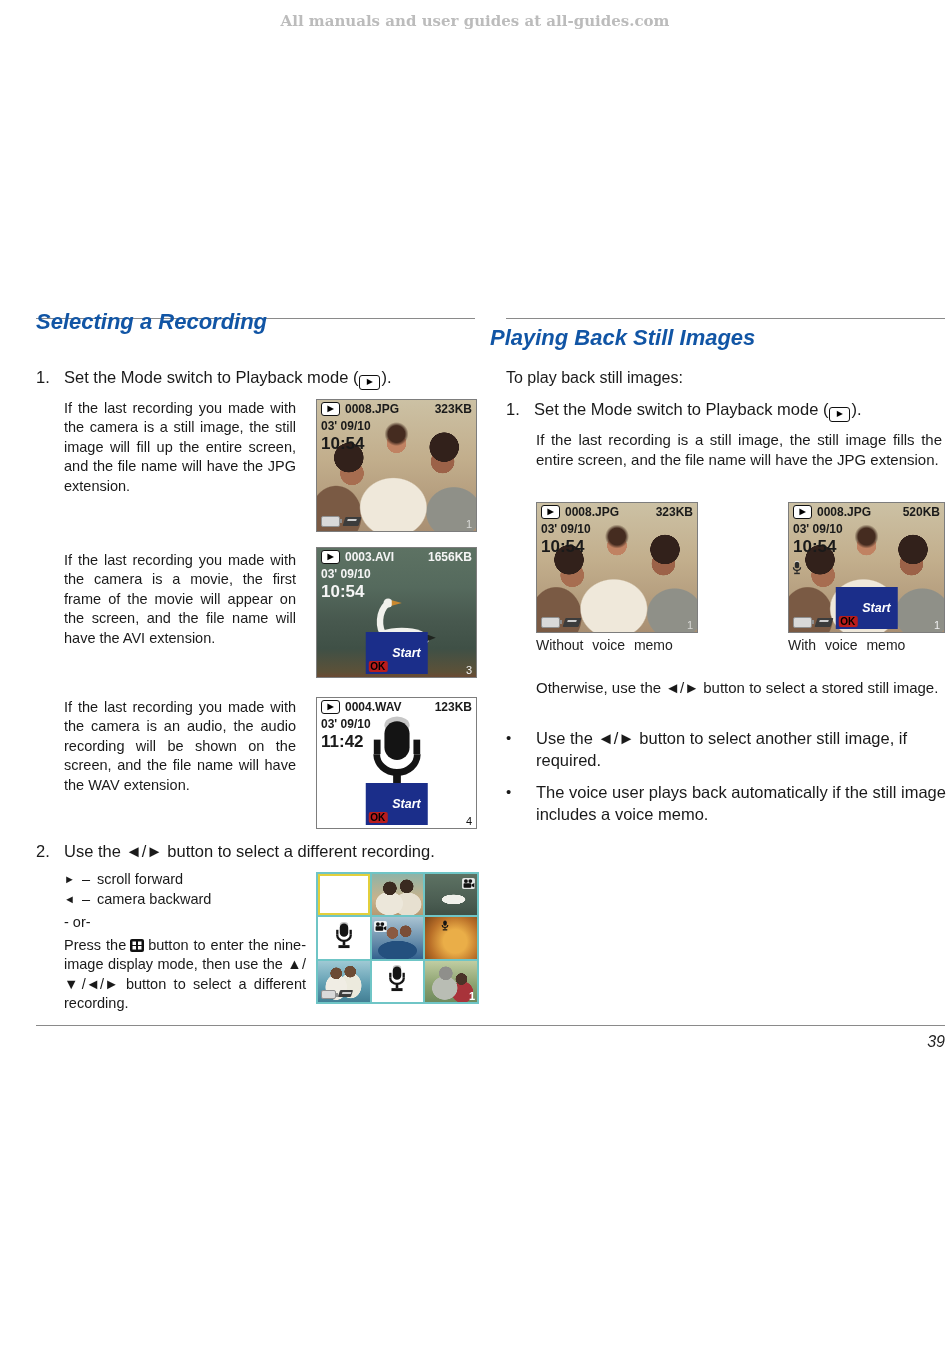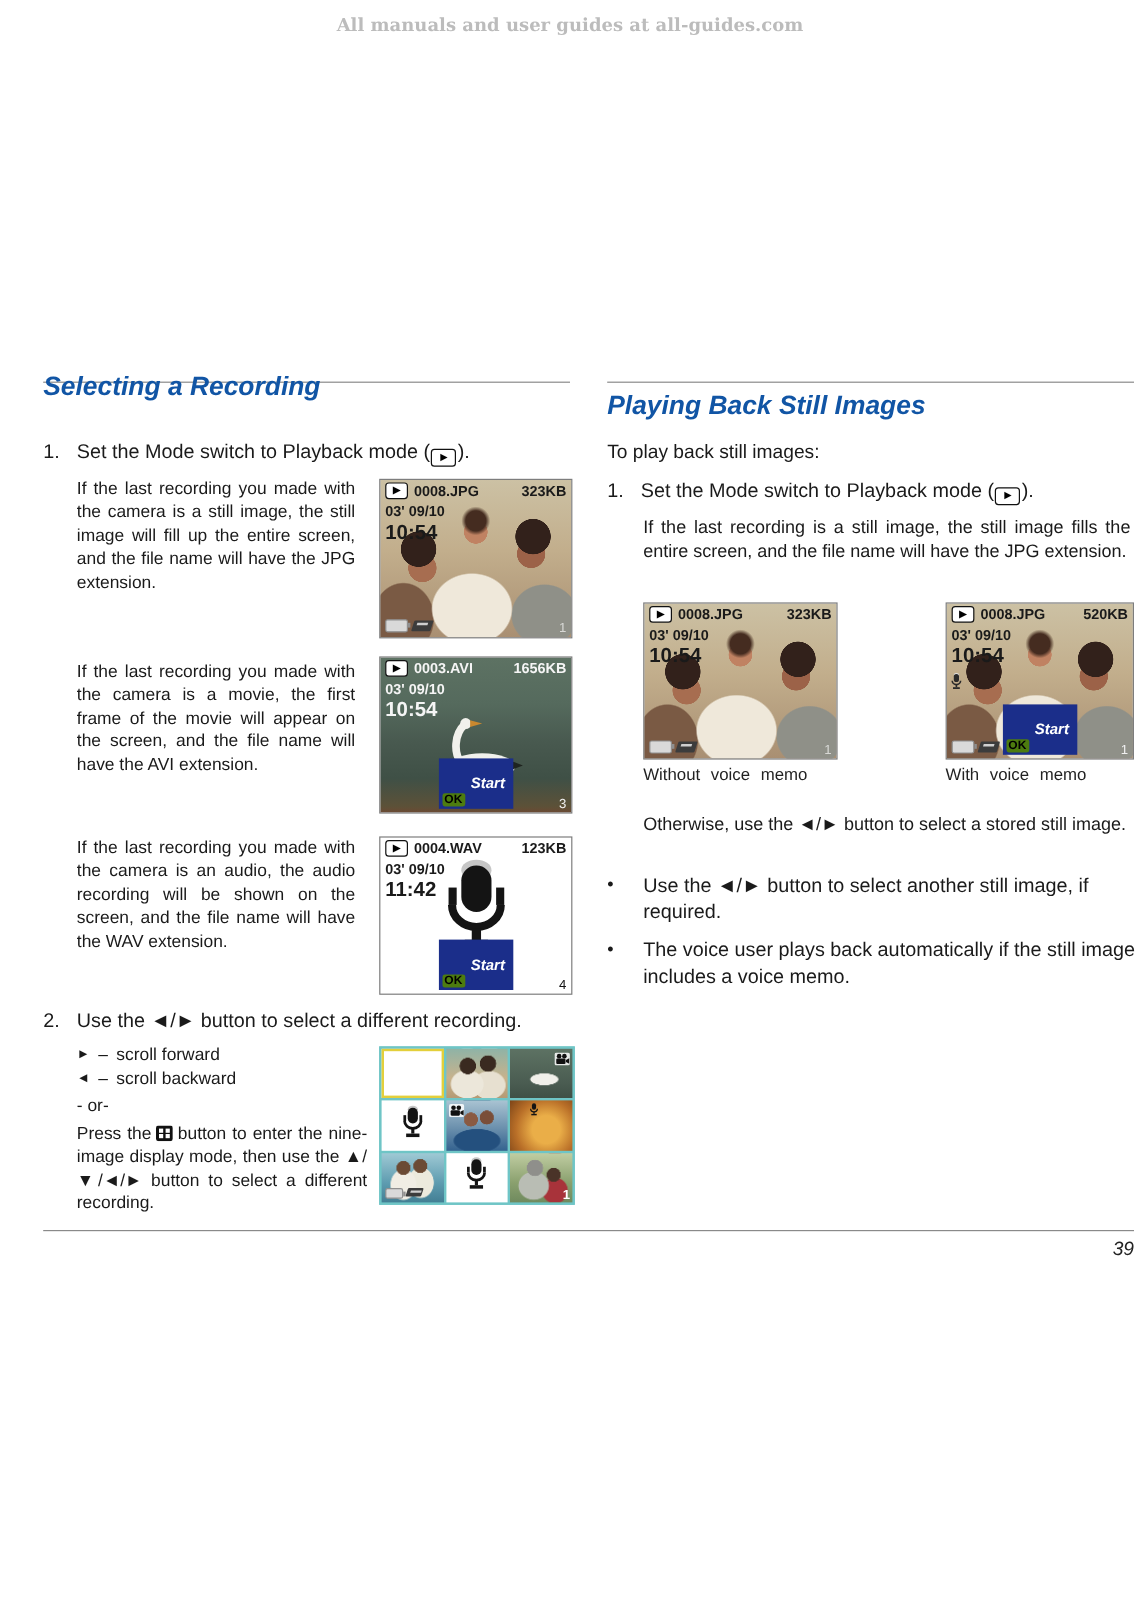--- a/index.html
+++ b/index.html
@@ -32,21 +32,21 @@
   .screen{position:absolute;border:1px solid #7d7d7d;overflow:hidden;background:#fff;}
   .scr-head{position:absolute;top:2px;left:3px;right:4px;display:flex;align-items:center;gap:4px;
             font-size:12px;font-weight:bold;}
   .scr-head .play-chip{width:17px;height:12px;flex:0 0 17px;border-width:1.4px;}
   .scr-size{margin-left:auto;}
   .scr-date{position:absolute;left:4px;top:19px;font-size:12px;font-weight:bold;}
   .scr-time{position:absolute;left:4px;top:34px;font-size:17px;font-weight:bold;}
   .light-text .scr-head,.light-text .scr-date,.light-text .scr-time{color:#f5f5f5;}
   .okstart{position:absolute;bottom:3px;left:50%;transform:translateX(-50%);
            display:flex;align-items:center;gap:5px;background:#1b2e8a;padding:1px 7px 2px 3px;}
-  .ok-badge{background:#4d7c0f;color:#000;font-weight:bold;font-size:10px;padding:0 2px;border-radius:2px;margin-top:28px;}
+  .ok-badge{background:#b91c1c;color:#000;font-weight:bold;font-size:10px;padding:0 2px;border-radius:2px;margin-top:28px;}
   .start-label{color:#fff;font-weight:bold;font-style:italic;font-size:12.5px;}
   .scr-index{position:absolute;bottom:1px;right:4px;font-size:11px;}
   .idx-light{color:#f0f0f0;}
   .idx-faint{color:rgba(255,255,255,.65);}
   .batt-sd{position:absolute;bottom:4px;left:4px;display:flex;gap:4px;align-items:center;}
   .battery{display:inline-block;width:17px;height:9px;background:#d9d9d9;border:1px solid #8f8f8f;
            border-radius:2px;position:relative;}
   .battery::after{content:"";position:absolute;right:-3px;top:2px;width:2px;height:4px;background:#8f8f8f;}
   .sd{display:inline-block;width:16px;height:9px;background:#3c3c3c;
       transform:skewX(-18deg);border-radius:1px;position:relative;}
@@ -211,21 +211,21 @@
   </div>
 
   <div class="scroll-line" style="left:64px;top:871px">
     <span class="tri">►</span>
     <span>–</span>
     <span>scroll forward</span>
   </div>
   <div class="scroll-line" style="left:64px;top:891px">
     <span class="tri">◄</span>
     <span>–</span>
-    <span>scroll backward</span>
+    <span>camera backward</span>
   </div>
   <div class="scroll-line" style="left:64px;top:914px">
     <span>- or-</span>
   </div>
 
   <p class="body-just" style="left:64px;top:936px;width:242px"><span>Press the</span><span class="grid-chip">
         <svg width="14" height="13" viewBox="0 0 14 13">
           <rect width="14" height="13" rx="2" fill="#111"></rect>
           <rect x="2.5" y="2.5" width="3.5" height="3.5" fill="#fff"></rect>
           <rect x="8" y="2.5" width="3.5" height="3.5" fill="#fff"></rect>
@@ -289,21 +289,21 @@
     <div class="cell ph-elderly">
       <span class="cell-num">1</span>
     </div>
     <div class="grid-batt">
       <span class="battery"></span>
       <span class="sd"></span>
     </div>
   </div>
 
   <div class="rule" style="left:506px;top:318px;width:439px"></div>
-  <h1 class="sec-title" style="left:506px;top:325px">Playing Back Still Images</h1>
+  <h1 class="sec-title" style="left:490px;top:325px">Playing Back Still Images</h1>
 
   <div class="intro-line" style="left:506px;top:369px;position:absolute">To play back still images:</div>
 
   <div class="step" style="left:506px;top:399px;width:440px">
     <span class="step-num">1.</span>
     <span><span>Set the Mode switch to Playback mode (</span><span class="play-chip">
           <span>▶</span>
         </span><span>).</span></span>
   </div>
 

